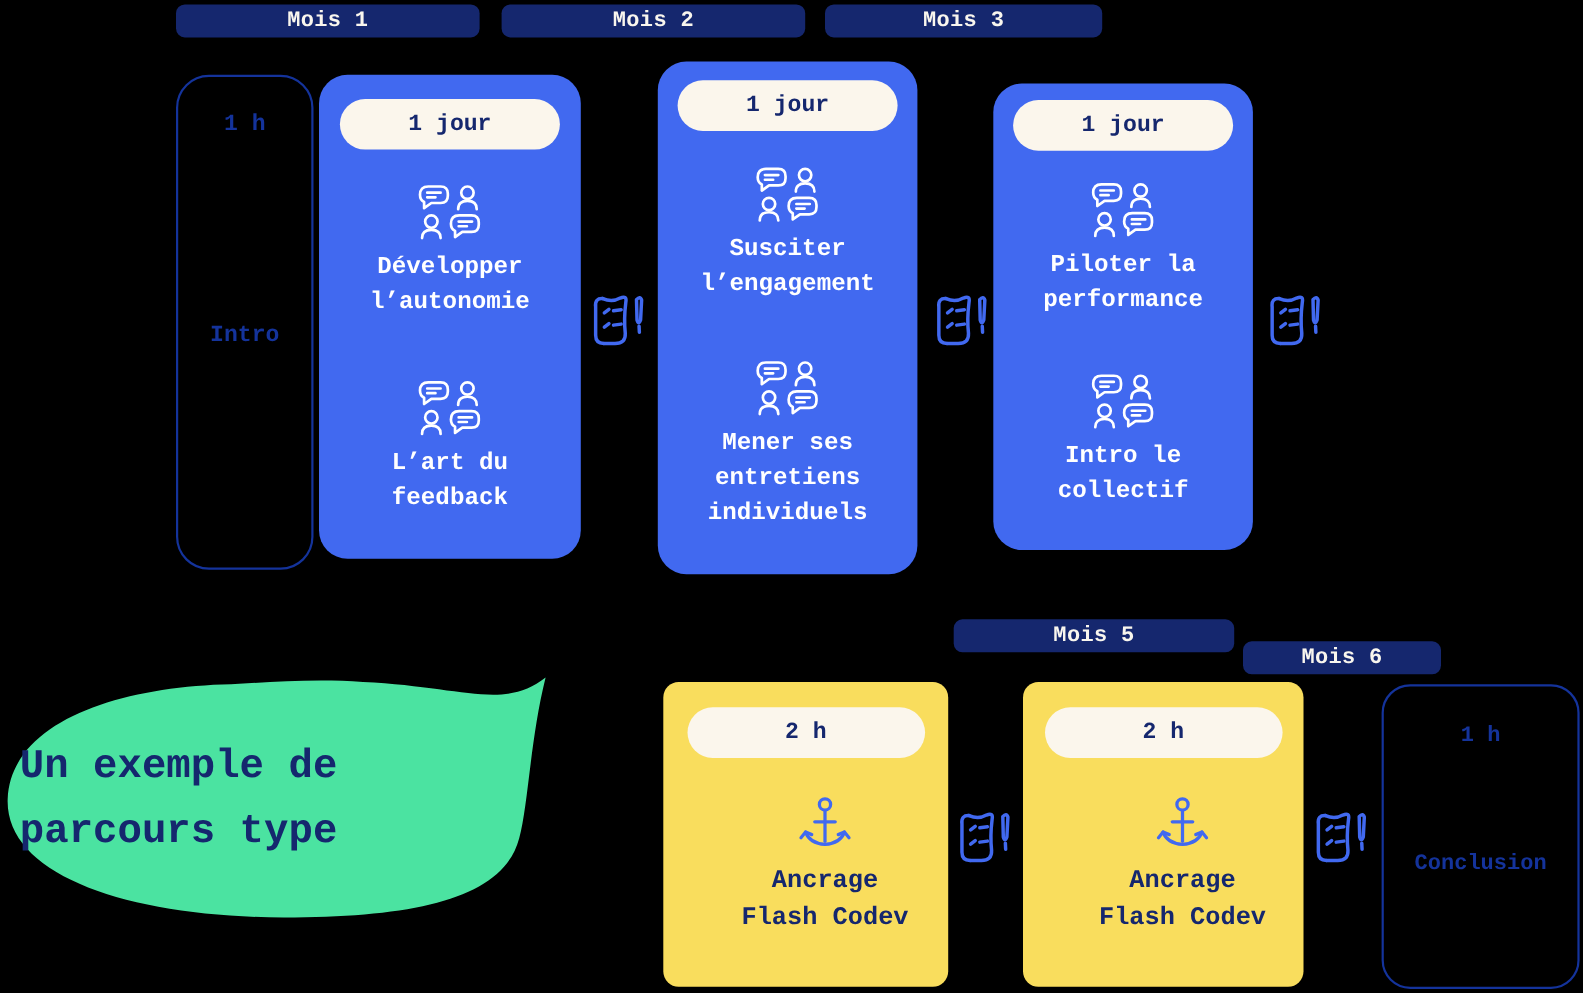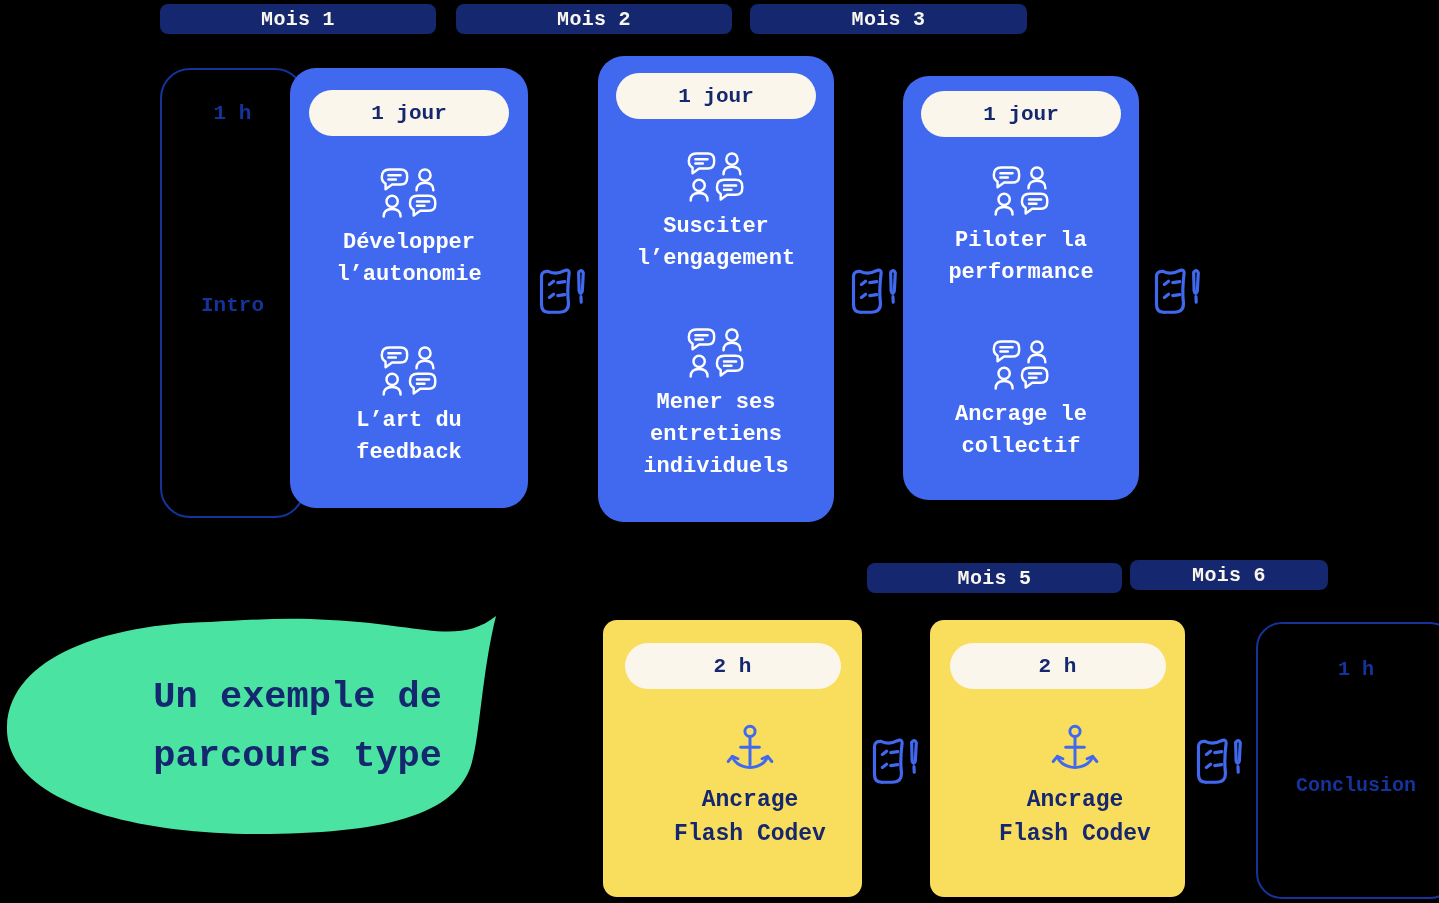--- a/index.html
+++ b/index.html
@@ -13,32 +13,32 @@
   
   .badge{
     position:absolute;height:30px;
     background:var(--navy,#15276E);
     border-radius:8px;
     color:#F9F6EE;font-weight:800;font-size:20px;letter-spacing:.3px;
     display:flex;align-items:center;justify-content:center;
   }
   #b1{left:160px;top:4px;width:276px}
   #b2{left:456px;top:4px;width:276px}
-  #b3{left:750px;top:4px;width:277px}
+  #b3{left:750px;top:4px;width:252px}
   #b4{left:603px;top:563px;width:256px}
   #b5{left:867px;top:563px;width:255px}
-  #b6{left:1130px;top:560px;width:198px}
+  #b6{left:1130px;top:583px;width:180px}
 
   
   .outline-card{
     position:absolute;
     border:2.5px solid var(--outline,#14339B);
     border-radius:30px;
     color:var(--outline,#14339B);
-    font-weight:800;background:transparent;padding-left:20px;
+    font-weight:800;background:transparent;
   }
   .outline-card .dur{position:absolute;left:0;right:0;text-align:center;font-size:21px;}
   .outline-card .lbl{position:absolute;left:0;right:0;text-align:center;font-size:21px;}
   #intro{left:160px;top:68px;width:121px;height:446px;}
   #intro .dur{top:32px}
   #intro .lbl{top:224px}
   #conclusion{left:1256px;top:622px;width:176px;height:273px;border-radius:26px;}
   #conclusion .dur{top:34px;font-size:20px}
   #conclusion .lbl{top:150px;font-size:20px}
 
@@ -84,21 +84,21 @@
   #cn2{left:845px;top:264px}
   #cn3{left:1148px;top:264px}
   #cn4{left:866px;top:734px}
   #cn5{left:1190px;top:734px}
 
   
   .bubble{position:absolute;left:0;top:610px;width:502px;height:228px;}
   .bubble svg{position:absolute;left:0;top:0;width:100%;height:100%;display:block;}
   .bubble .btext{
     position:absolute;left:18px;width:424px;top:58px;
-    text-align:right;color:var(--navy,#15276E);
+    text-align:left;color:var(--navy,#15276E);
     font-weight:800;font-size:37px;line-height:59px;white-space:pre-line;
   }
 </style>
 </head>
 <body>
 
 <svg width="0" height="0" style="position:absolute" aria-hidden="true">
   <defs>
     <symbol id="icon-discussion" viewBox="0 0 64 56">
       <g fill="none" stroke="currentColor" stroke-width="2.6" stroke-linecap="round" stroke-linejoin="round">
@@ -188,21 +188,21 @@
       <svg class="ticon">
           <use href="#icon-discussion"></use>
         </svg>
       <div class="tlabel">Piloter la
 performance</div>
     </div>
     <div class="topic t2">
       <svg class="ticon">
           <use href="#icon-discussion"></use>
         </svg>
-      <div class="tlabel">Ancrage le
+      <div class="tlabel">Intro le
 collectif</div>
     </div>
   </div>
 
   <svg class="conn" id="cn1">
       <use href="#icon-scroll-pen"></use>
     </svg>
   <svg class="conn" id="cn2">
       <use href="#icon-scroll-pen"></use>
     </svg>

